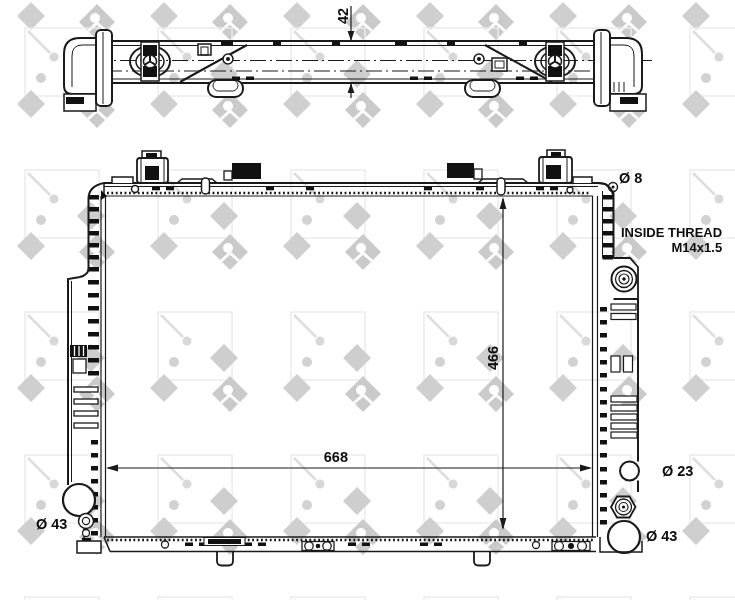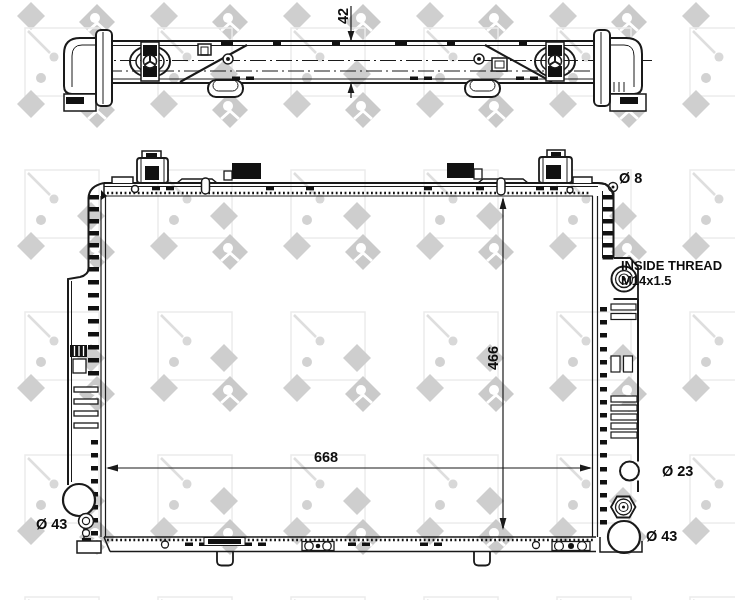--- a/index.html
+++ b/index.html
@@ -25,23 +25,23 @@
   .wm-sq{stroke:#e7e7e7;stroke-width:1.5;fill:none}
   .wm-ln{stroke:#d6d6d6;stroke-width:2.5}
   .wm-c1{fill:#cfcfcf}
   .wm-c2{fill:#c8c8c8}
   .wm-d1{fill:#c2c2c2}
   .wm-d2{fill:#c4c4c4}
   .wm-d3{fill:#bdbdbd}
   .wm-ch{stroke:#fff;stroke-width:3;fill:none}
   
   .lab{position:absolute;color:#0d0d0d;font-weight:700;font-size:14.5px;line-height:16px;
-       white-space:nowrap;}
+       white-space:nowrap;text-align:right;}
   .rot{transform:rotate(-90deg);text-align:center;}
-  .note{font-size:13px;line-height:15px;margin-top:33px;}
+  .note{font-size:13px;line-height:15px;}
 </style>
 </head>
 <body>
 
 <div class="stage">
 
   <svg width="735" height="600" viewBox="0 0 735 600" style="opacity:.8">
     <defs>
       <g id="wm-tile">
         <rect x="0" y="0" width="74" height="68" class="wm-sq"></rect>
@@ -418,21 +418,21 @@
     </g>
     <g>
       <line x1="108" y1="468" x2="590" y2="468" class="dim"></line>
       <polygon points="106,468 118,464.6 118,471.4" class="f2"></polygon>
       <polygon points="592,468 580,464.6 580,471.4" class="f2"></polygon>
     </g>
   </svg>
 
   <div class="lab rot" style="left:328px;top:8px;width:30px;">42</div>
   <div class="lab rot" style="left:473px;top:350px;width:40px;">466</div>
-  <div class="lab" style="left:304px;top:449px;width:44px;text-align:center;">668</div>
+  <div class="lab" style="left:304px;top:449px;width:44px;text-align:right;">668</div>
   <div class="lab" style="left:619px;top:170px;">Ø 8</div>
   <div class="lab note" style="left:621px;top:225px;">
     <div>INSIDE THREAD</div>
     <div>M14x1.5</div>
   </div>
   <div class="lab" style="left:662px;top:463px;">Ø 23</div>
   <div class="lab" style="left:646px;top:528px;">Ø 43</div>
   <div class="lab" style="left:36px;top:516px;">Ø 43</div>
 </div>
 

